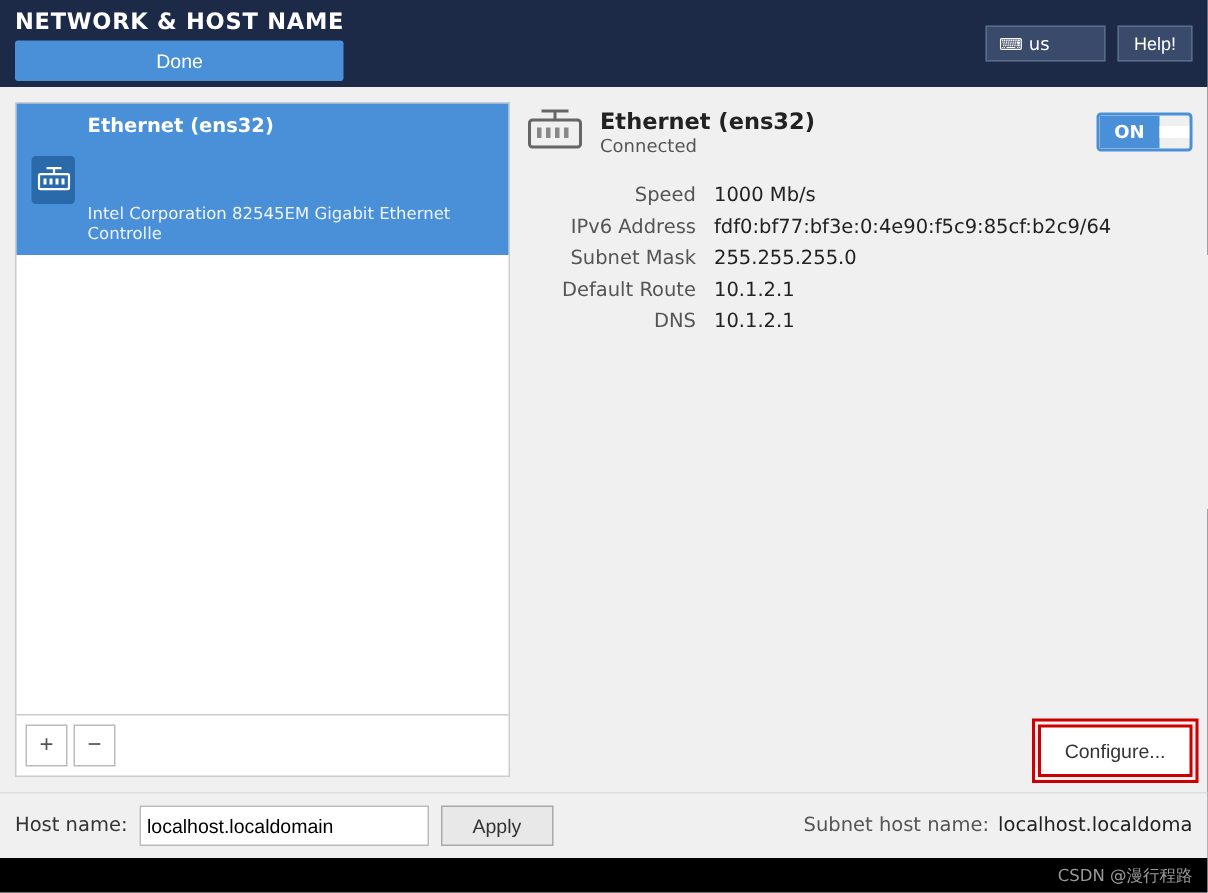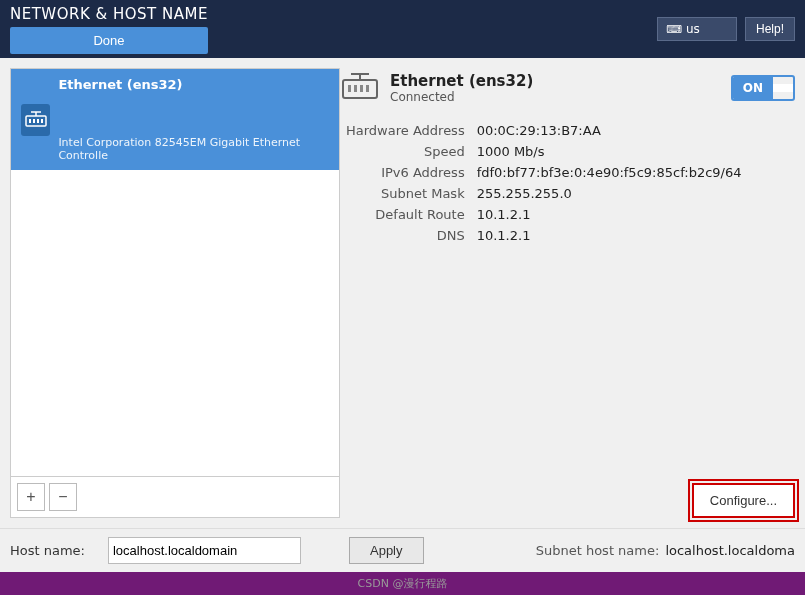--- a/index.html
+++ b/index.html
@@ -21,21 +21,21 @@
       padding: 6px 10px;
       height: 58px;
     }
     .top-bar-left {
       display: flex;
       flex-direction: column;
     }
     .top-bar-title {
       color: white;
       font-size: 15px;
-      font-weight: normal;
+      font-weight: bold;
       letter-spacing: 0.5px;
     }
     .done-btn {
       background: #4a90d9;
       color: white;
       border: none;
       padding: 6px 18px;
       font-size: 13px;
       cursor: pointer;
       margin-top: 4px;
@@ -80,20 +80,21 @@
       display: flex;
       flex-direction: column;
       height: calc(595px - 58px);
     }
 
     
     .body-area {
       display: flex;
       flex: 1;
       padding: 10px;
+      gap: 10px;
     }
 
     
     .left-panel {
       width: 330px;
       background: white;
       border: 1px solid #ccc;
       display: flex;
       flex-direction: column;
     }
@@ -247,62 +248,61 @@
       background: #f0f0f0;
       border-top: 1px solid #ddd;
       padding: 8px 10px;
       display: flex;
       align-items: center;
       justify-content: space-between;
     }
     .bottom-left {
       display: flex;
       align-items: center;
-      gap: 23px;
+      gap: 8px;
     }
     .hostname-label {
       color: #333;
       font-size: 13px;
     }
     .hostname-input {
       border: 1px solid #bbb;
       padding: 5px 4px;
       font-size: 13px;
       width: 193px;
     }
     .apply-btn {
       background: #e8e8e8;
       border: 1px solid #aaa;
       color: #333;
       padding: 5px 20px;
       font-size: 13px;
       cursor: pointer;
-      margin-left: 25px;
     }
     .bottom-right {
       display: flex;
       align-items: center;
       gap: 6px;
       color: #555;
       font-size: 13px;
     }
     .current-hostname-label {
       color: #555;
     }
     .current-hostname-value {
       color: #222;
     }
 
     
     .watermark {
-      text-align: center;
+      text-align: right;
       padding: 4px 10px;
       font-size: 11px;
       color: #999;
-      background: #701a75;
+      background: #000000;
     }
   </style>
 </head>
 <body>
 
 <div class="top-bar">
   <div class="top-bar-left">
     <span class="top-bar-title">NETWORK &amp; HOST NAME</span>
     <button class="done-btn">Done</button>
   </div>
@@ -363,24 +363,20 @@
           </div>
         </div>
         <div class="toggle-switch">
           <span class="toggle-on">ON</span>
           <span class="toggle-off"></span>
         </div>
       </div>
 
       <table class="info-table">
         <tbody>
-            <tr>
-          <td>Hardware Address</td>
-          <td>00:0C:29:13:B7:AA</td>
-        </tr>
         <tr>
           <td>Speed</td>
           <td>1000 Mb/s</td>
         </tr>
         <tr>
           <td>IPv6 Address</td>
           <td>fdf0:bf77:bf3e:0:4e90:f5c9:85cf:b2c9/64</td>
         </tr>
         <tr>
           <td>Subnet Mask</td>

